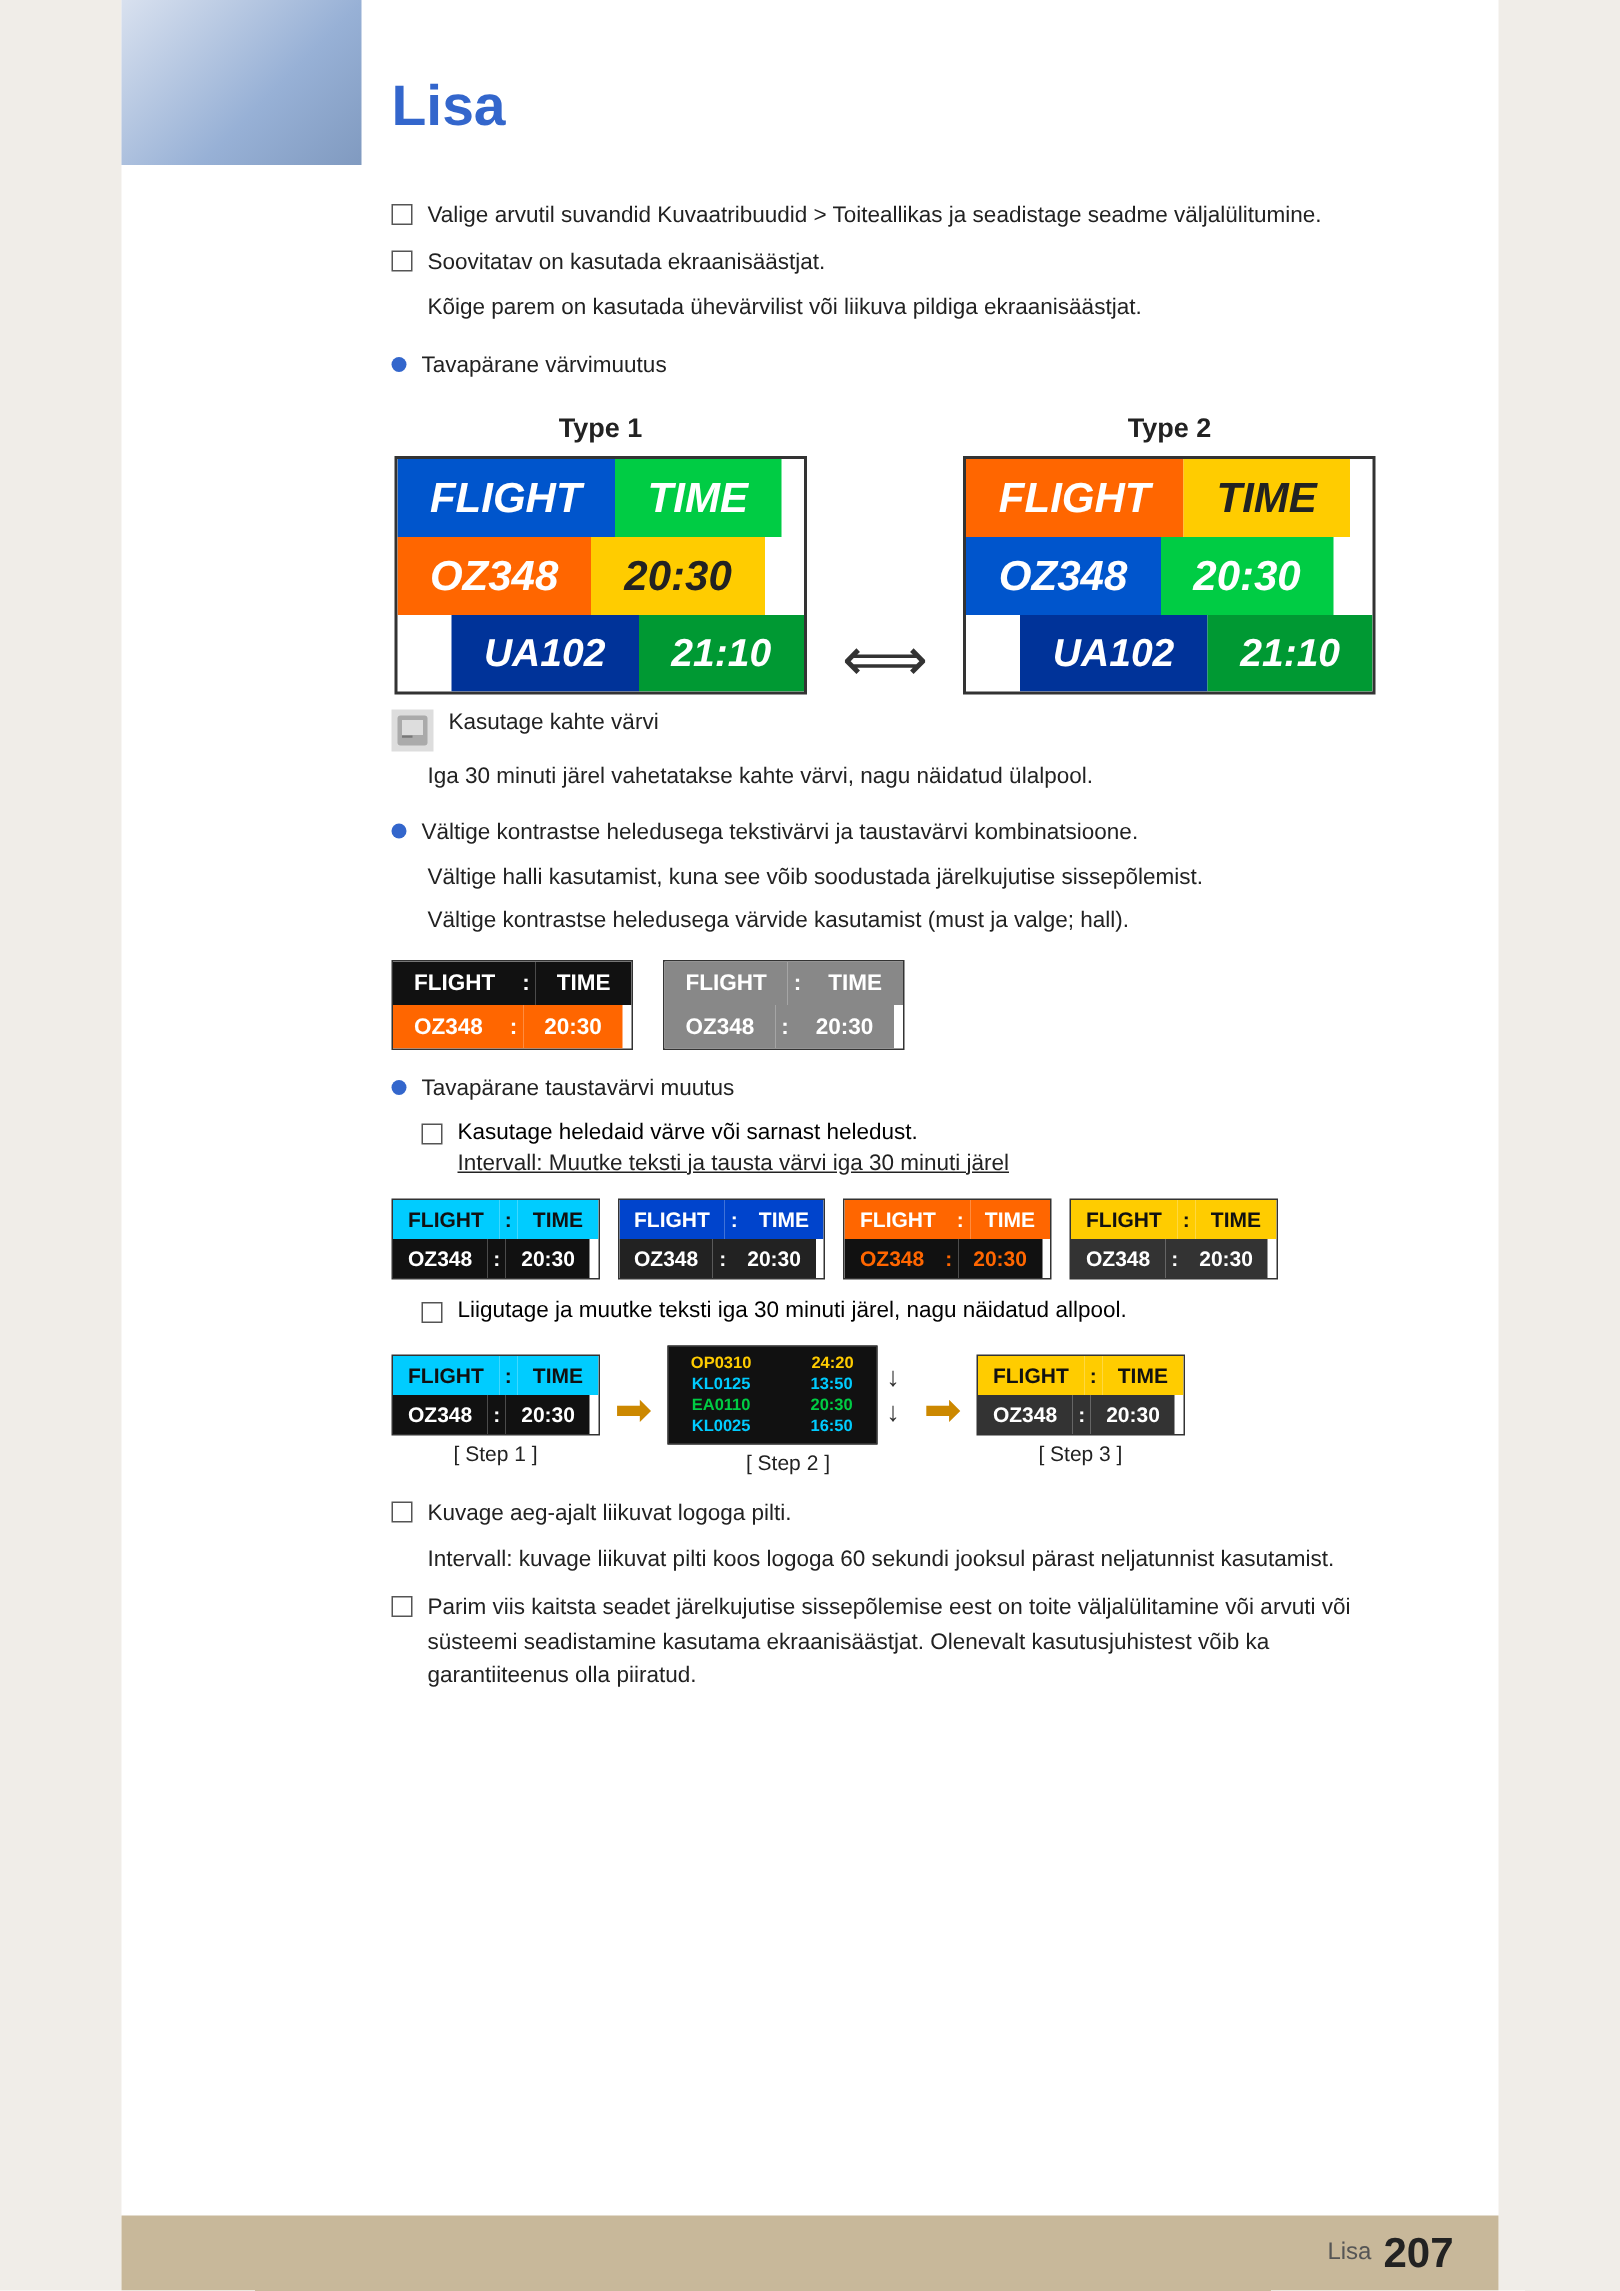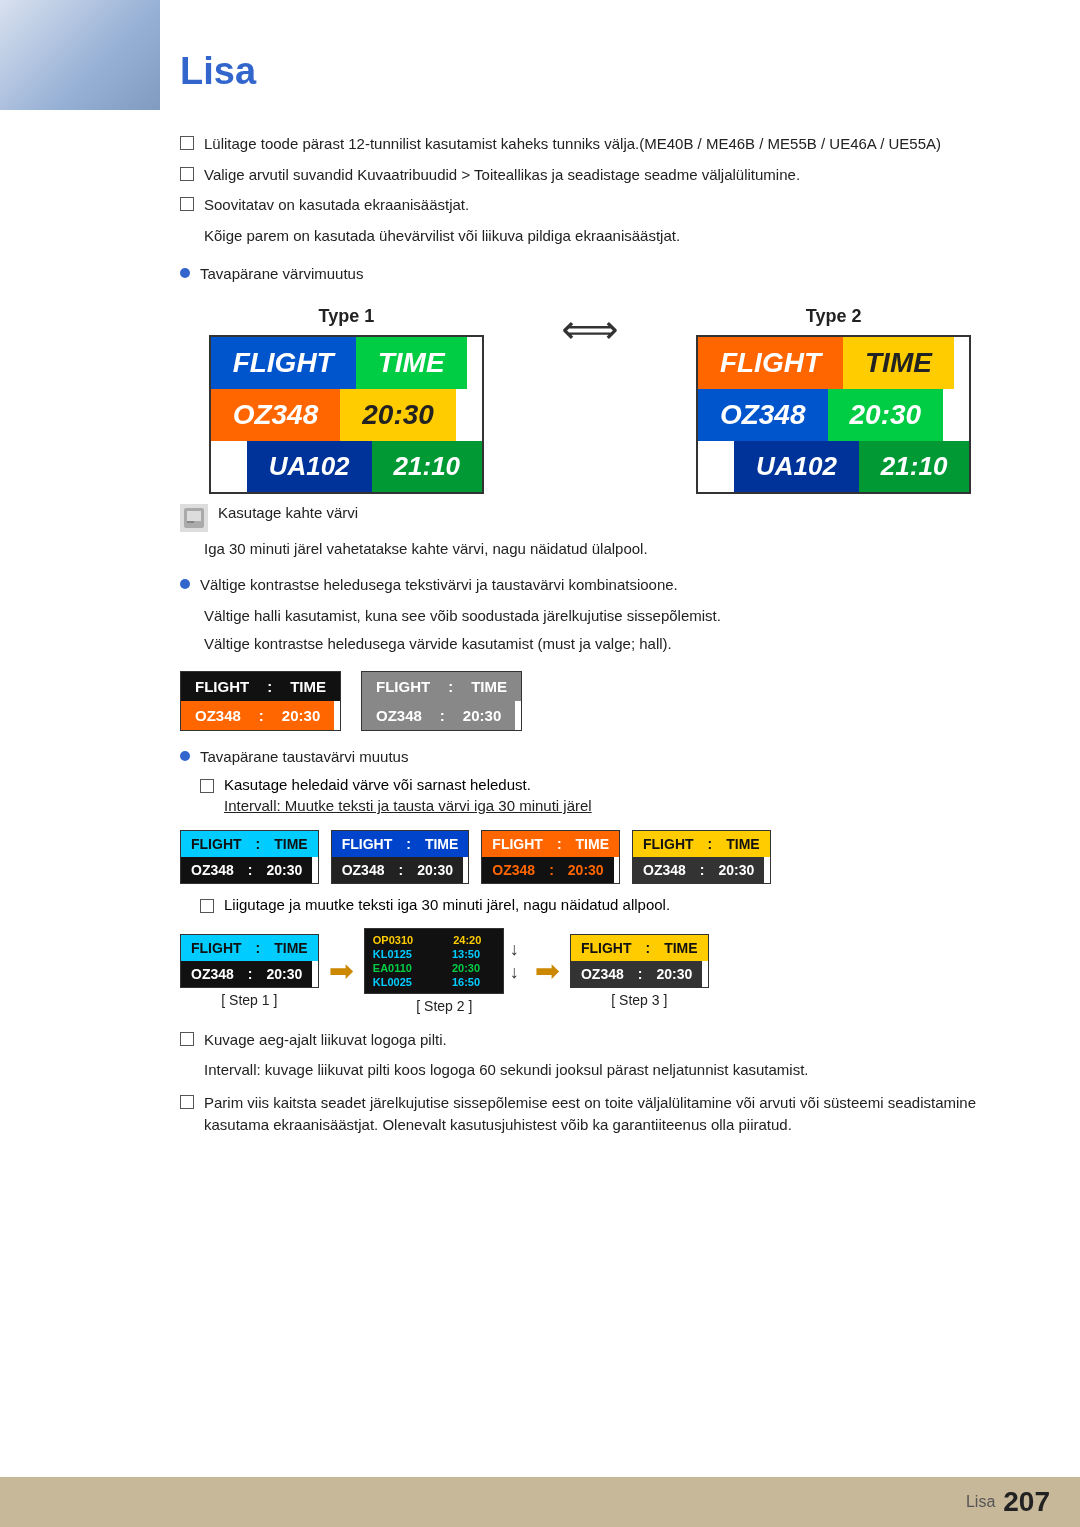--- a/index.html
+++ b/index.html
@@ -6,21 +6,21 @@
     body {
       font-family: Arial, sans-serif;
       background: #f0ede8;
       width: 1080px;
       min-height: 1527px;
       position: relative;
     }
     .page-container {
       background: white;
       margin: 0 auto;
-      width: 1080px;
+      width: 918px;
       min-height: 1527px;
       position: relative;
     }
     
     .sidebar-accent {
       position: absolute;
       left: 0;
       top: 0;
       width: 160px;
       height: 110px;
@@ -70,21 +70,21 @@
       margin-left: 24px;
       font-size: 15px;
       color: #222;
       line-height: 1.5;
       margin-bottom: 6px;
     }
     
     .type-comparison {
       display: flex;
       justify-content: space-around;
-      align-items: flex-start;
+      align-items: flex-end;
       margin: 20px 0 10px 0;
     }
     .type-block {
       display: flex;
       flex-direction: column;
       align-items: center;
     }
     .type-label {
       font-size: 18px;
       font-weight: bold;
@@ -295,21 +295,21 @@
     }
     
     .scroll-board {
       border: 1.5px solid #333;
       background: #111;
       overflow: hidden;
       padding: 4px 0;
     }
     .scroll-row {
       display: flex;
-      justify-content: flex-start;
+      justify-content: center;
       padding: 1px 8px;
       gap: 40px;
     }
     .scroll-text {
       font-size: 11px;
       font-weight: bold;
     }
     .scroll-text-yellow { color: #ffcc00; }
     .scroll-text-cyan { color: #00ccff; }
     .scroll-text-green { color: #00cc44; }
@@ -350,24 +350,20 @@
 </head>
 <body>
 
 <div class="page-container">
   <div class="sidebar-accent"></div>
 
   <div class="main-content">
     <h1 class="page-title">Lisa</h1>
 
     <div class="bullet-section">
-      <div class="bullet-item">
-        <div class="bullet-icon"></div>
-        <span>Lülitage toode pärast 12-tunnilist kasutamist kaheks tunniks välja.(ME40B / ME46B / ME55B / UE46A / UE55A)</span>
-      </div>
       <div class="bullet-item">
         <div class="bullet-icon"></div>
         <span>Valige arvutil suvandid Kuvaatribuudid &gt; Toiteallikas ja seadistage seadme väljalülitumine.</span>
       </div>
       <div class="bullet-item">
         <div class="bullet-icon"></div>
         <span>Soovitatav on kasutada ekraanisäästjat.</span>
       </div>
       <div class="sub-text">Kõige parem on kasutada ühevärvilist või liikuva pildiga ekraanisäästjat.</div>
     </div>

